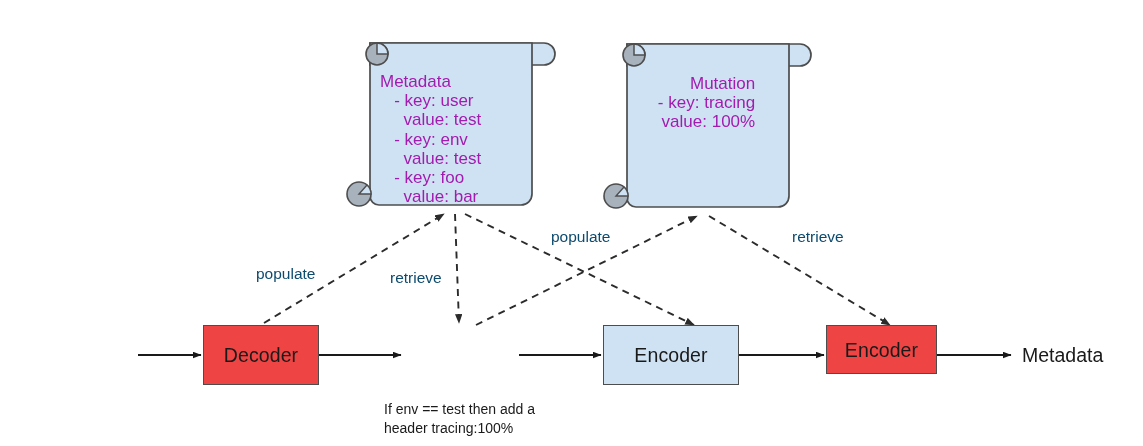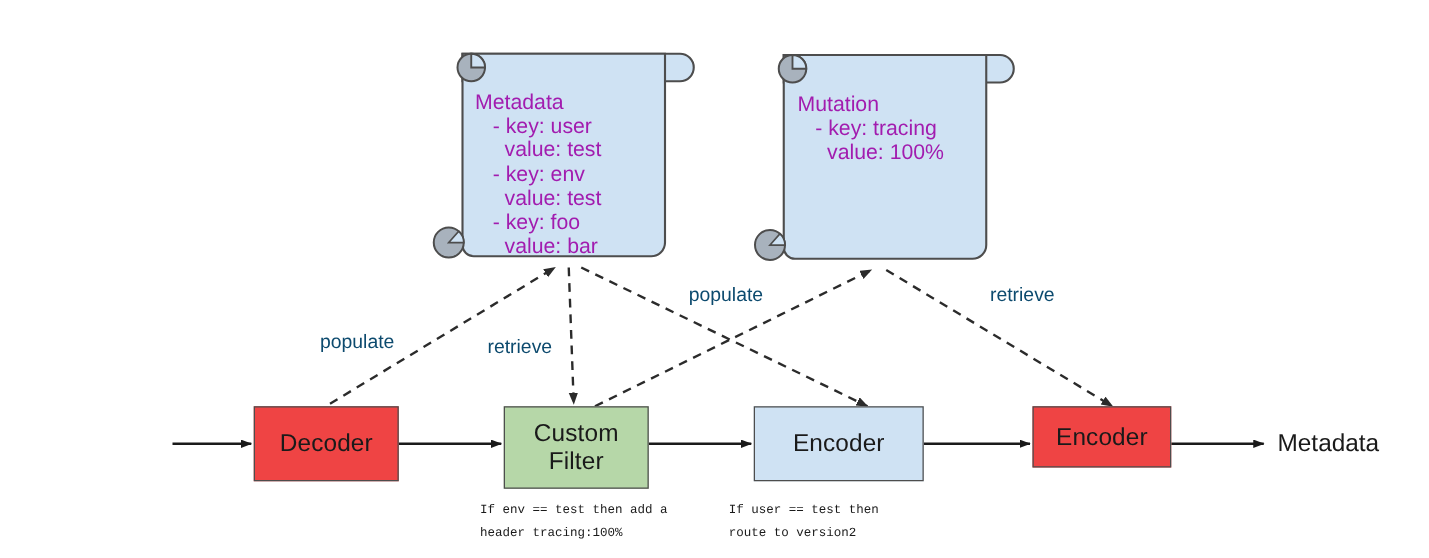--- a/index.html
+++ b/index.html
@@ -51,25 +51,24 @@
     position: absolute;
     font-size: 19.5px;
     color: #1a1a1a;
     white-space: nowrap;
     line-height: 22px;
   }
 
   
   .caption {
     position: absolute;
-    font-size: 10px;
+    font-size: 14px;
     line-height: 18.5px;
     color: #1a1a1a;
     white-space: pre-line;
-    font-family: Liberation Mono, monospace;
   }
 
   
   .edge-label {
     position: absolute;
     font-size: 15.5px;
     line-height: 18px;
     color: #0c4a6e;
     white-space: nowrap;
     background: #ffffff;
@@ -141,21 +140,21 @@
     </svg>
     <div class="scroll-text" style="left:42px; top:38px;">Metadata
    - key: user
      value: test
    - key: env
      value: test
    - key: foo
      value: bar</div>
   </div>
 
-  <div class="scroll" style="left:598px; top:36px; width:222px; height:180px;">
+  <div class="scroll" style="left:598px; top:36px; width:222px; height:180px;text-align:right;">
     <svg width="222" height="180" viewBox="0 0 222 180" xmlns="http://www.w3.org/2000/svg">
       <path d="M29,8 L202,8 a11,11 0 0 1 0,22 L29,30 z" fill="#cfe2f3" stroke="#4d4d4d" stroke-width="1.7"></path>
       <path d="M29,8 L191,8 L191,160 a11,11 0 0 1 -11,11 L38,171 a9,9 0 0 1 -9,-9 z" fill="#cfe2f3" stroke="#4d4d4d" stroke-width="1.7"></path>
       <circle cx="36" cy="19" r="11" fill="#a8b2bd" stroke="#4d4d4d" stroke-width="1.6"></circle>
       <path d="M36,19 L47,19 a11,11 0 0 0 -11,-11 z" fill="#cfe2f3" stroke="none"></path>
       <path d="M36,8 a11,11 0 0 1 11,11 L36,19 z" fill="none" stroke="#4d4d4d" stroke-width="1.5"></path>
       <circle cx="18" cy="160" r="12" fill="#a8b2bd" stroke="#4d4d4d" stroke-width="1.6"></circle>
       <path d="M18,160 L30,160 a12,12 0 0 0 -4,-9 z" fill="#cfe2f3" stroke="#4d4d4d" stroke-width="1.4"></path>
     </svg>
     <div class="scroll-text" style="left:40px; top:38px;">Mutation
@@ -169,26 +168,22 @@
 
   <div class="edge-label" style="left:549px; top:228px;">populate</div>
 
   <div class="edge-label" style="left:790px; top:228px;">retrieve</div>
 
 
   <div class="endpoint" style="left:1022px; top:344px;">Metadata</div>
 
   <div class="node pink" style="left:203px; top:325px; width:116px; height:60px;">Decoder</div>
 
-  <div class="node green" style="left:403px; top:325px; width:116px; height:66px; white-space:pre-line;">Custom
-Filter</div>
 
   <div class="node blue" style="left:603px; top:325px; width:136px; height:60px;">Encoder</div>
 
   <div class="node pink" style="left:826px; top:325px; width:111px; height:49px;">Encoder</div>
 
   <div class="caption" style="left:384px; top:400px;">If env == test then add a
 header tracing:100%</div>
 
-  <div class="caption" style="left:583px; top:400px;">If user == test then
-route to version2</div>
 
 </div>
 
 </body></html>

